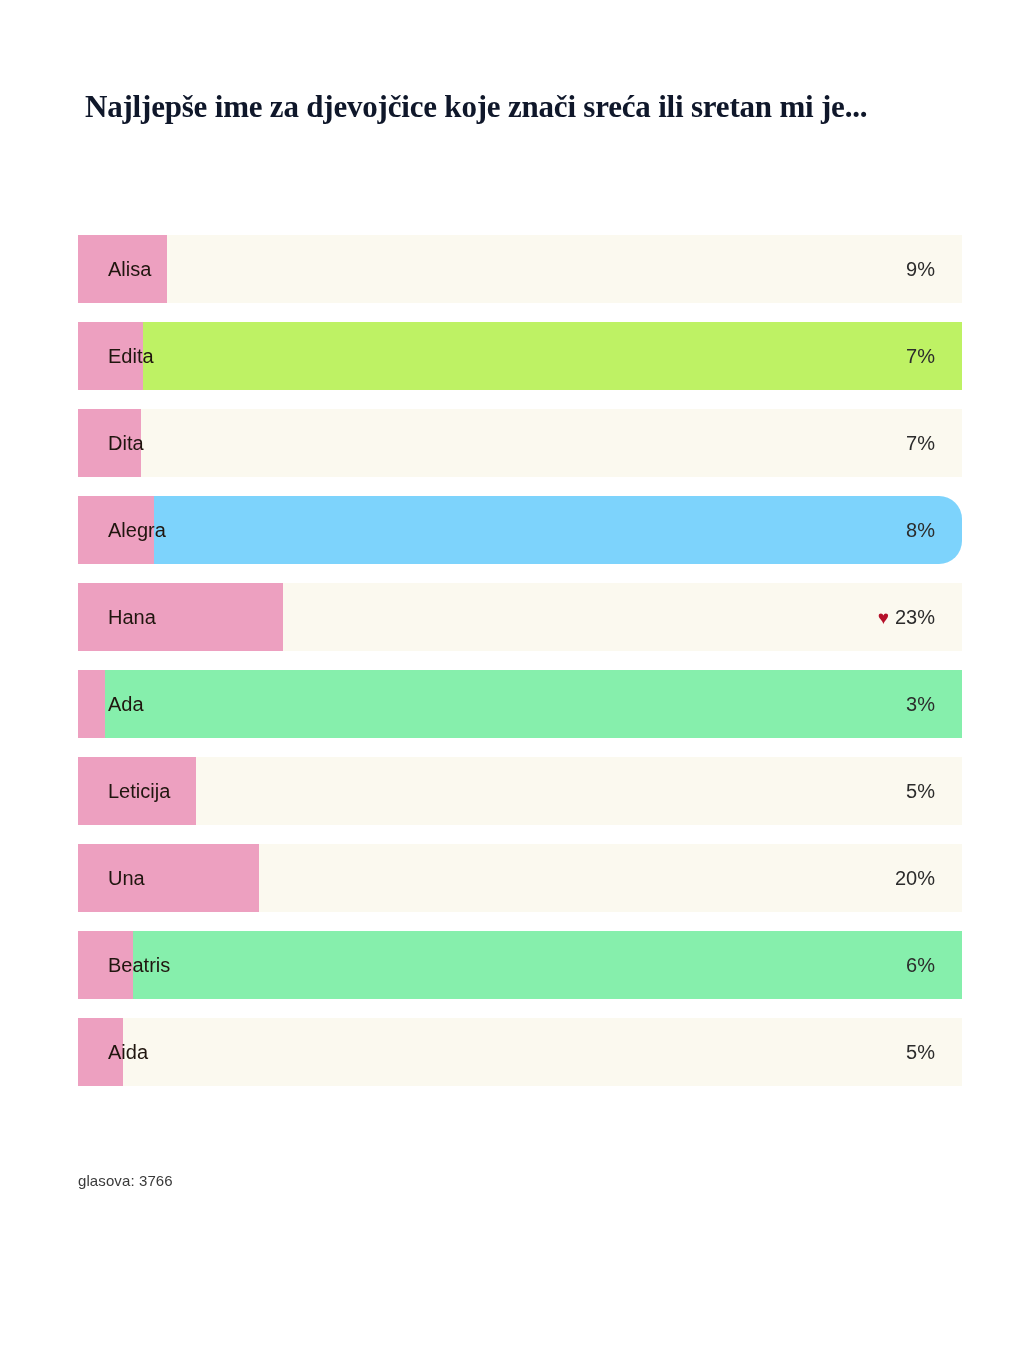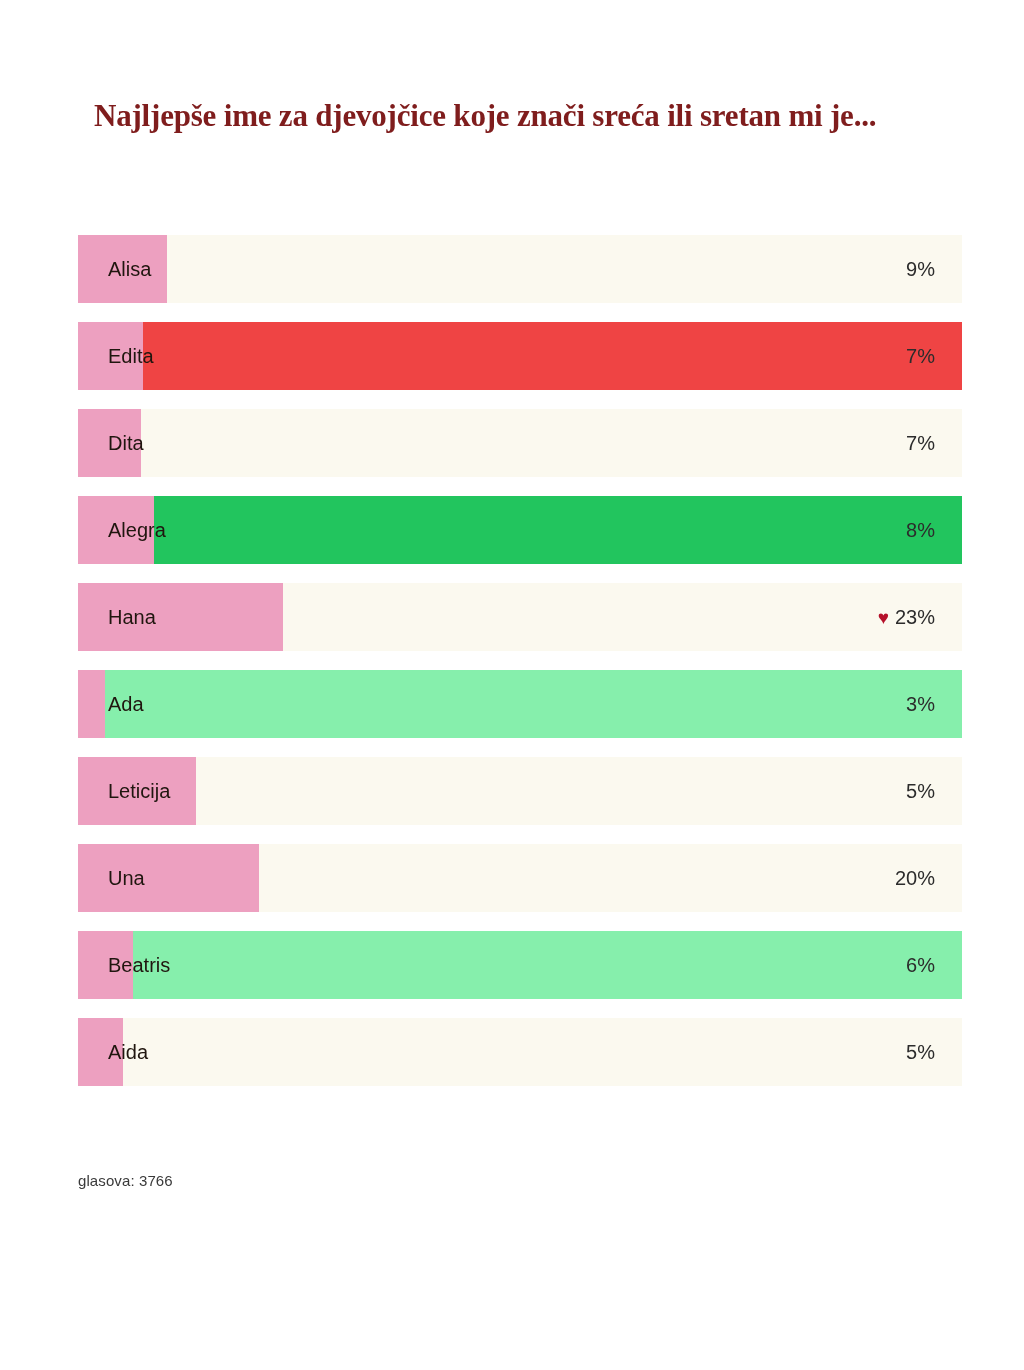--- a/index.html
+++ b/index.html
@@ -27,22 +27,22 @@
   .poll-title {
     position: absolute;
     left: 78px;
     top: 78px;
     width: 830px;
     font-family: "Liberation Serif", "DejaVu Serif", serif;
     font-weight: 700;
     font-size: 31px;
     line-height: 44px;
     letter-spacing: -0.2px;
-    color: #7f1d1d;
-    margin: 16px;
+    color: #0f172a;
+    margin: 7px;
   }
 
   .poll-list {
     position: absolute;
     left: 78px;
     top: 235px;
     width: 884px;
   }
 
   .poll-row {
@@ -117,39 +117,39 @@
 
   <div class="poll-row" style="background: rgb(251, 249, 239);">
     <div class="poll-row-bar" style="width: 89px; background: rgb(237, 160, 192);"></div>
     <div class="poll-row-label">Alisa</div>
     <div class="poll-row-value">
 
       <span class="poll-row-pct">9%</span>
     </div>
   </div>
 
-  <div class="poll-row" style="background: #ef4444; padding-left: 28px;">
+  <div class="poll-row" style="background: #bef264; padding-left: 28px;">
     <div class="poll-row-bar" style="width: 65px; background: rgb(237, 160, 192);"></div>
     <div class="poll-row-label">Edita</div>
     <div class="poll-row-value">
 
       <span class="poll-row-pct">7%</span>
     </div>
   </div>
 
   <div class="poll-row" style="background: rgb(251, 249, 239);">
     <div class="poll-row-bar" style="width: 63px; background: rgb(237, 160, 192);"></div>
     <div class="poll-row-label">Dita</div>
     <div class="poll-row-value">
 
       <span class="poll-row-pct">7%</span>
     </div>
   </div>
 
-  <div class="poll-row" style="background: #22c55e;">
+  <div class="poll-row" style="background: #7dd3fc; border-radius: 23px;">
     <div class="poll-row-bar" style="width: 76px; background: rgb(237, 160, 192);"></div>
     <div class="poll-row-label">Alegra</div>
     <div class="poll-row-value">
 
       <span class="poll-row-pct">8%</span>
     </div>
   </div>
 
   <div class="poll-row" style="background: rgb(251, 249, 239);">
     <div class="poll-row-bar" style="width: 205px; background: rgb(237, 160, 192);"></div>

